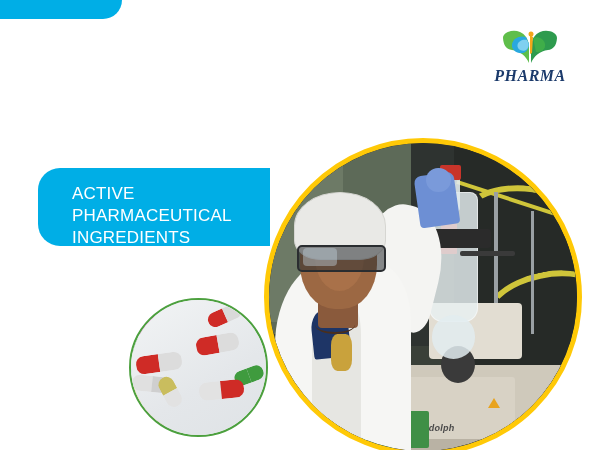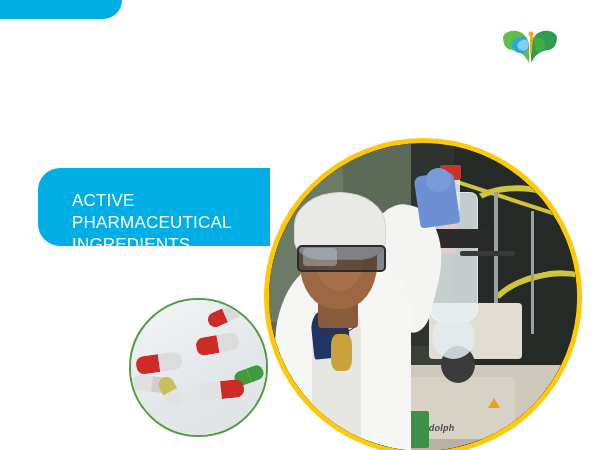--- a/index.html
+++ b/index.html
@@ -115,21 +115,21 @@
   .necklace { position:absolute; left:15%; top:56%; width:13%; height:6%; border-bottom:2px solid #4a2f1c; border-radius:0 0 50% 50%; }
 
   
   .banner {
     position:absolute; left:38px; top:168px; width:232px; height:78px;
     background:#00AEE6;
     border-radius:22px 0 0 22px;
     z-index:6;
   }
   .banner-text {
-    position:absolute; left:34px; top:22px; width:196px;
+    position:absolute; left:34px; top:15px; width:196px;
     color:#ffffff; font-size:17px; line-height:1.30; font-weight:300;
     letter-spacing:.2px; white-space:pre-line;
   }
 
   
   .pills-circle {
     position:absolute; left:129px; top:298px; width:139px; height:139px;
     border-radius:50%; border:2px solid #4CA03E; overflow:hidden;
     background:#eceef0; z-index:7;
   }
@@ -266,15 +266,16 @@
   <div class="logo">
     <svg class="logo-mark" viewBox="0 0 120 76">
       <path d="M6 20 C6 8, 26 2, 40 8 C50 12, 56 22, 58 34 L58 70 C52 56, 40 46, 24 44 C14 43, 7 36, 6 20 Z" fill="#5FBE4A"></path>
       <path d="M114 20 C114 8, 94 2, 80 8 C70 12, 64 22, 62 34 L62 70 C68 56, 80 46, 96 44 C106 43, 113 36, 114 20 Z" fill="#2E9B4E"></path>
       <path d="M52 18 C40 14, 26 20, 24 32 C22 44, 34 52, 46 50 C54 48, 58 40, 58 32 Z" fill="#29A8DF"></path>
       <path d="M54 24 C46 22, 36 26, 35 34 C34 42, 42 47, 50 45 C56 43, 58 36, 57 30 Z" fill="#7FD0F0"></path>
       <path d="M60 14 L66 18 L64 50 L60 52 Z" fill="#F2A71B"></path>
       <circle cx="62" cy="12" r="5" fill="#F2A71B"></circle>
       <path d="M66 20 C76 16, 88 22, 90 32 C92 42, 82 50, 72 48 Z" fill="#3FAE49"></path>
     </svg>
+    <span class="logo-word l2">PHARMA</span>
   </div>
 
 </div>
 
 </body></html>

